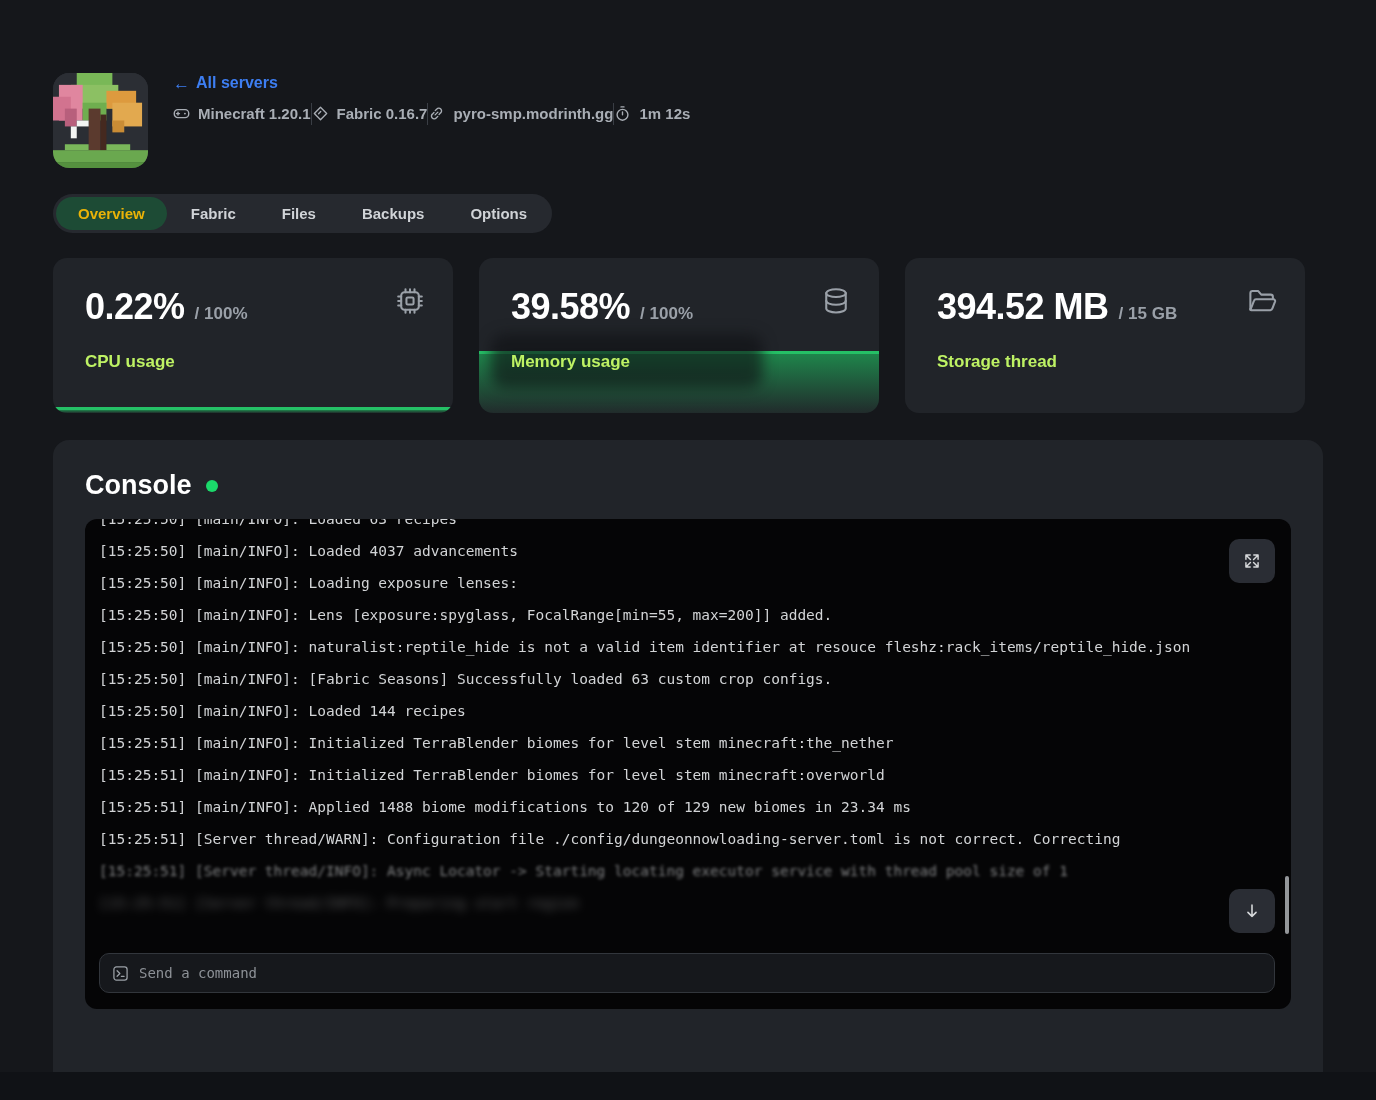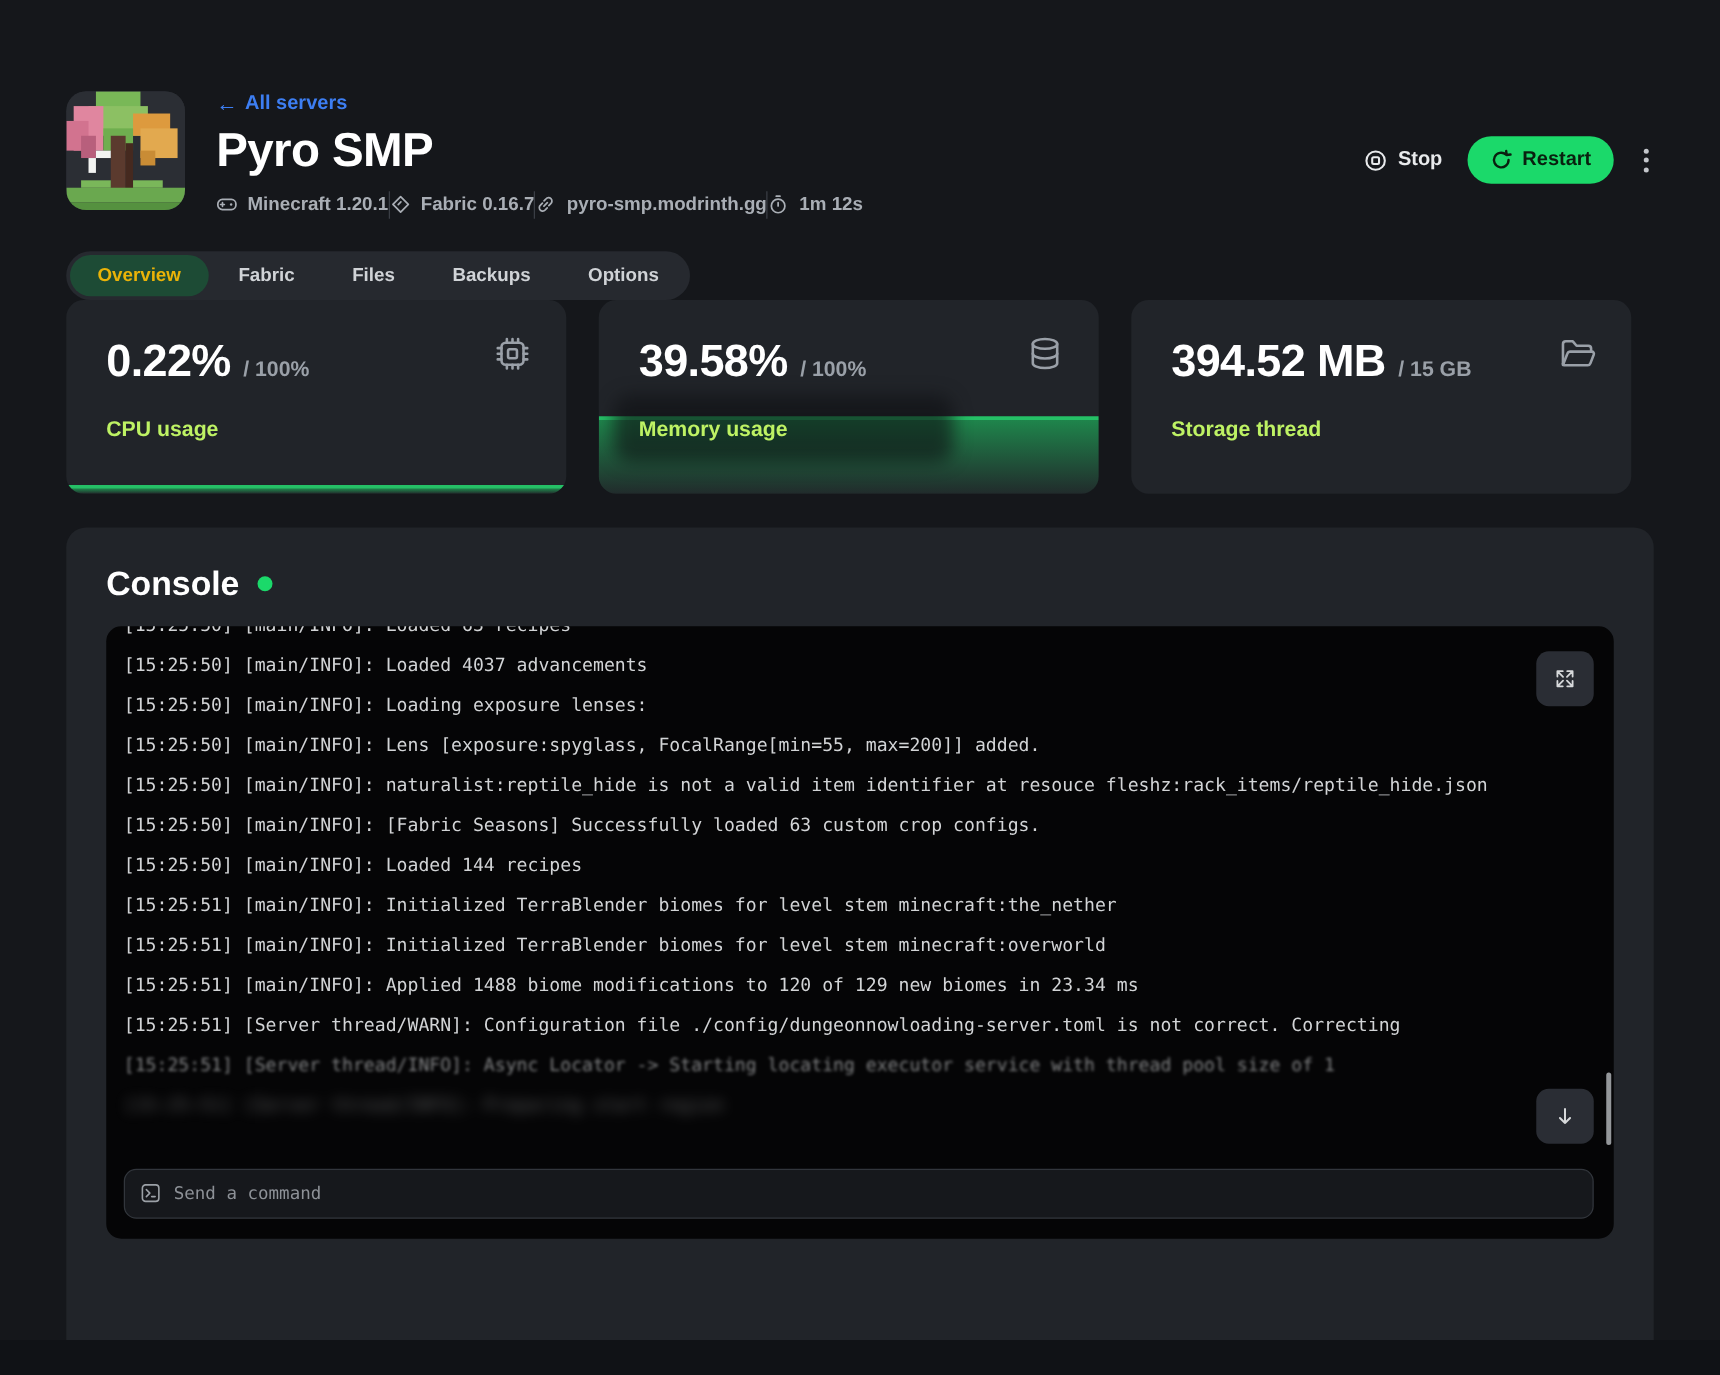--- a/index.html
+++ b/index.html
@@ -52,21 +52,21 @@
     background:#26292f; border-radius:21px; padding:3px; gap:2px;
   }
   .tab {
     border:none; background:none; cursor:pointer; font-family:inherit;
     font-size:15px; font-weight:700; color:#d0d3d7;
     padding:9px 22px; border-radius:18px; line-height:1;
   }
   .tab.active { background:#1d4b35; color:#eab308; }
 
   
-  .stats { display:flex; gap:26px; }
+  .stats { display:flex; gap:26px; margin-top:25px; }
   .stat-card {
     position:relative; width:400px; height:155px; background:#212429;
     border-radius:14px; overflow:hidden; padding:28px 28px 0 32px;
   }
   .stat-top { display:flex; justify-content:space-between; align-items:flex-start; }
   .stat-value-row { display:flex; align-items:baseline; gap:10px; }
   .stat-value { font-size:36px; font-weight:800; color:#fff; letter-spacing:-0.5px; }
   .stat-limit { font-size:17px; font-weight:600; color:#9aa0a8; }
   .stat-icon svg { stroke:#9aa0a8; }
   .stat-label { position:absolute; left:32px; top:94px; font-size:17px; font-weight:600; color:#bef264; z-index:3; }
@@ -156,21 +156,20 @@
         <rect x="9" y="12" width="4" height="1" fill="#7ab75a"></rect>
         <rect x="0" y="15" width="16" height="1" fill="#55913f"></rect>
       </svg>
     </div>
 
     <div class="head-info">
       <a class="back-link" href="#">
         <span class="arrow">←</span>
         <span>All servers</span>
       </a>
-      <h1 class="server-title">Pyro SMP</h1>
       <div class="meta-row">
         <span class="meta-item">
           <svg width="17" height="17" viewBox="0 0 16 16" fill="none" stroke-width="1.3" stroke-linecap="round" stroke-linejoin="round">
             <rect x="1.2" y="4.3" width="13.6" height="7.6" rx="3.4"></rect>
             <path d="M4.7 6.7v2.8M3.3 8.1h2.8"></path>
             <circle cx="11.2" cy="8.1" r="0.9" fill="#a9aeb5" stroke="none"></circle>
           </svg>
           <span>Minecraft 1.20.1</span>
         </span>
         <span class="meta-divider"></span>
@@ -194,41 +193,20 @@
         <span class="meta-item">
           <svg width="17" height="17" viewBox="0 0 16 16" fill="none" stroke-width="1.3" stroke-linecap="round" stroke-linejoin="round">
             <circle cx="8" cy="9.2" r="5.1"></circle>
             <path d="M8 9.2V6.6M6.6 1.8h2.8"></path>
           </svg>
           <span>1m 12s</span>
         </span>
       </div>
     </div>
 
-    <div class="head-actions">
-      <button class="stop-btn">
-        <svg width="19" height="19" viewBox="0 0 16 16" fill="none" stroke-width="1.4" stroke-linecap="round" stroke-linejoin="round">
-          <circle cx="8" cy="8" r="6.2"></circle>
-          <rect x="5.7" y="5.7" width="4.6" height="4.6" rx="1"></rect>
-        </svg>
-        <span>Stop</span>
-      </button>
-      <button class="restart-btn">
-        <svg width="18" height="18" viewBox="0 0 16 16" fill="none" stroke-width="1.7" stroke-linecap="round" stroke-linejoin="round">
-          <path d="M13.2 8A5.2 5.2 0 1 1 11.4 4.1"></path>
-          <path d="M11.5 1.6l.3 2.8 2.8-.3"></path>
-        </svg>
-        <span>Restart</span>
-      </button>
-      <button class="kebab-btn" aria-label="more">
-        <i></i>
-          <i></i>
-          <i></i>
-      </button>
-    </div>
   </header>
 
   
   <nav class="tabs">
       <button class="tab active"><span class="tab-label">Overview</span></button>
       <button class="tab"><span class="tab-label">Fabric</span></button>
       <button class="tab"><span class="tab-label">Files</span></button>
       <button class="tab"><span class="tab-label">Backups</span></button>
       <button class="tab"><span class="tab-label">Options</span></button>
     </nav>

